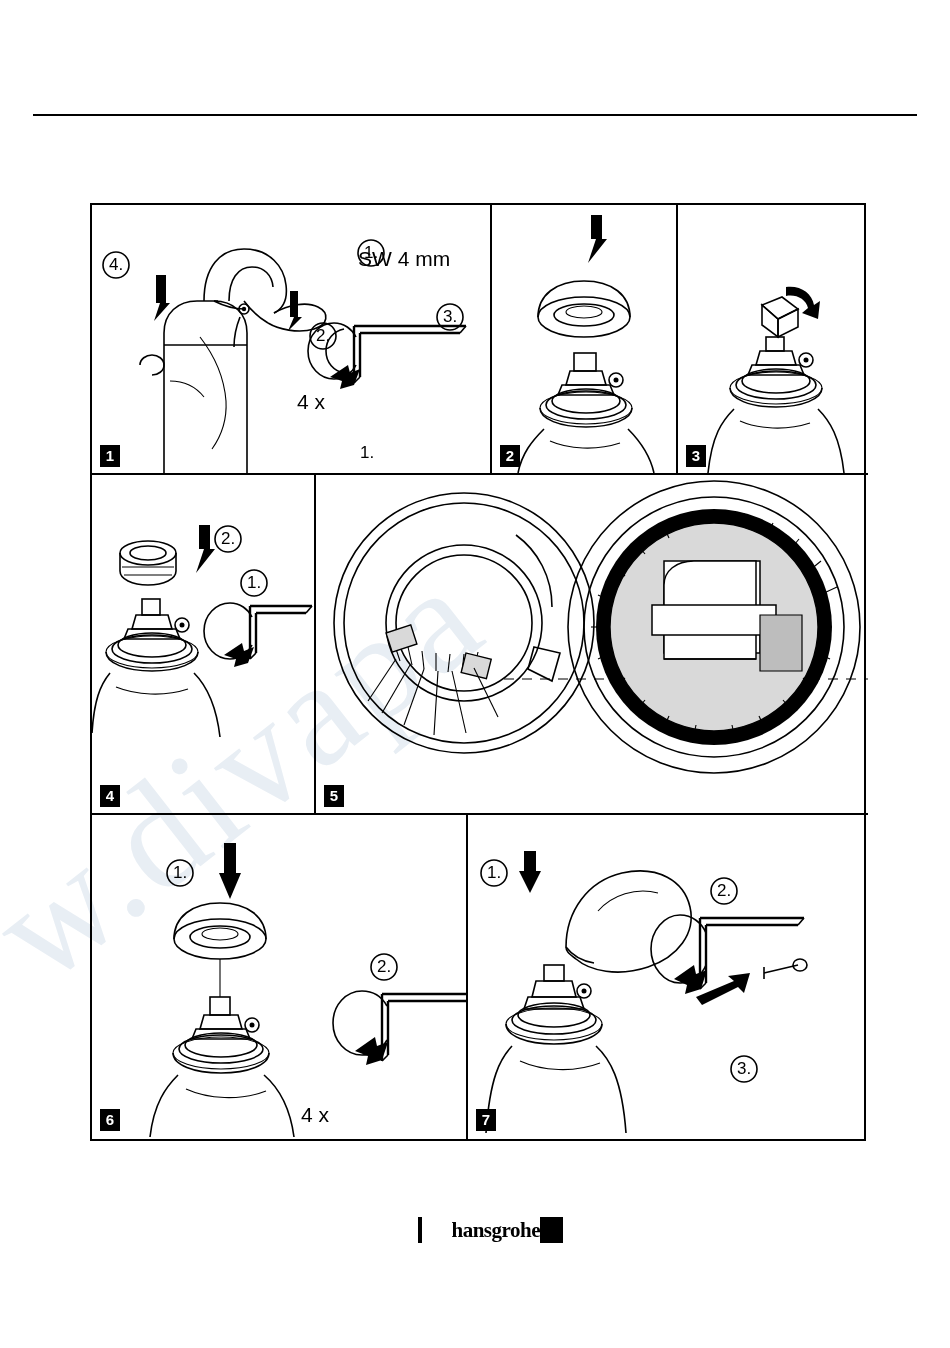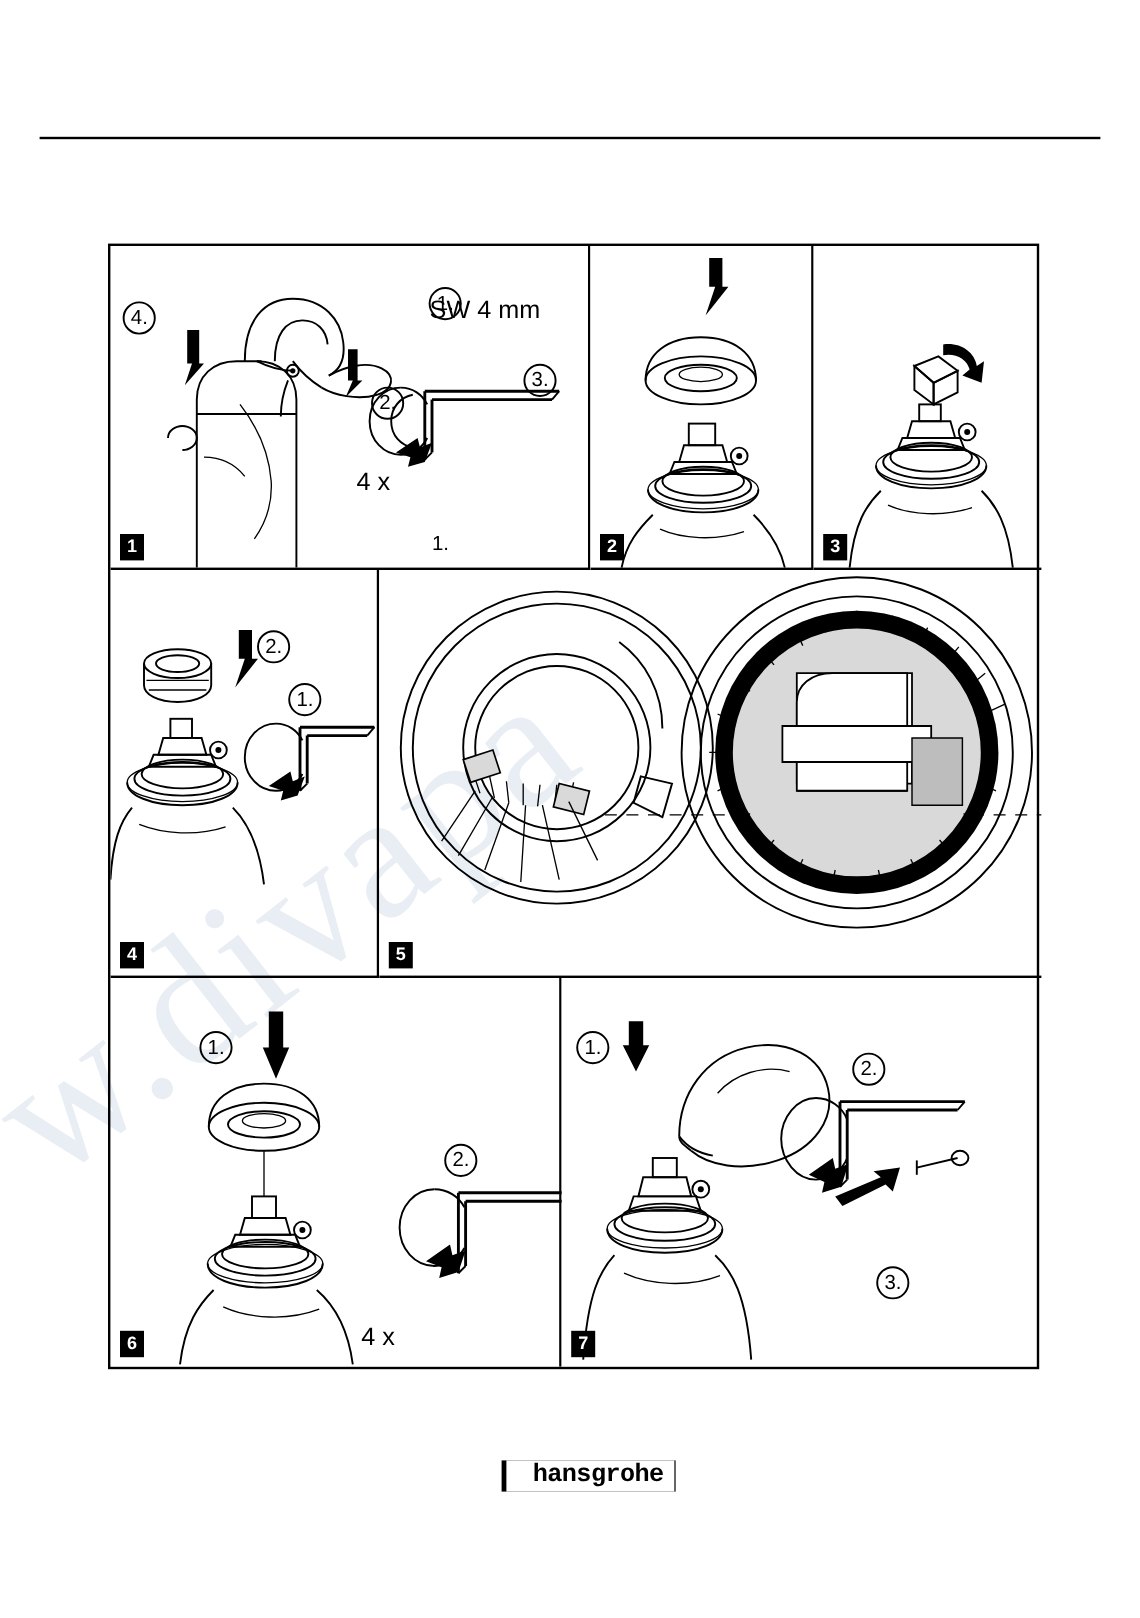--- a/index.html
+++ b/index.html
@@ -101,27 +101,26 @@
     height: 26px;
     background: #000;
     z-index: 2;
   }
   .logo-wrap .logo-text {
     position: absolute;
     left: 4px; top: 0;
     width: 118px; height: 26px;
     background: #fff;
     color: #000;
-    font-family: Liberation Mono, monospace;
+    font-family: Liberation Serif, serif;
     font-weight: bold;
     font-size: 21px;
     line-height: 26px;
-    text-align: left;
+    text-align: right;
     letter-spacing: -0.5px;
-    padding-left: 22px;
   }
 
   
   .footer-meta {
     position: absolute;
     right: 18px;
     bottom: 30px;
     width: 130px;
     height: 14px;
     transform: rotate(-90deg);

